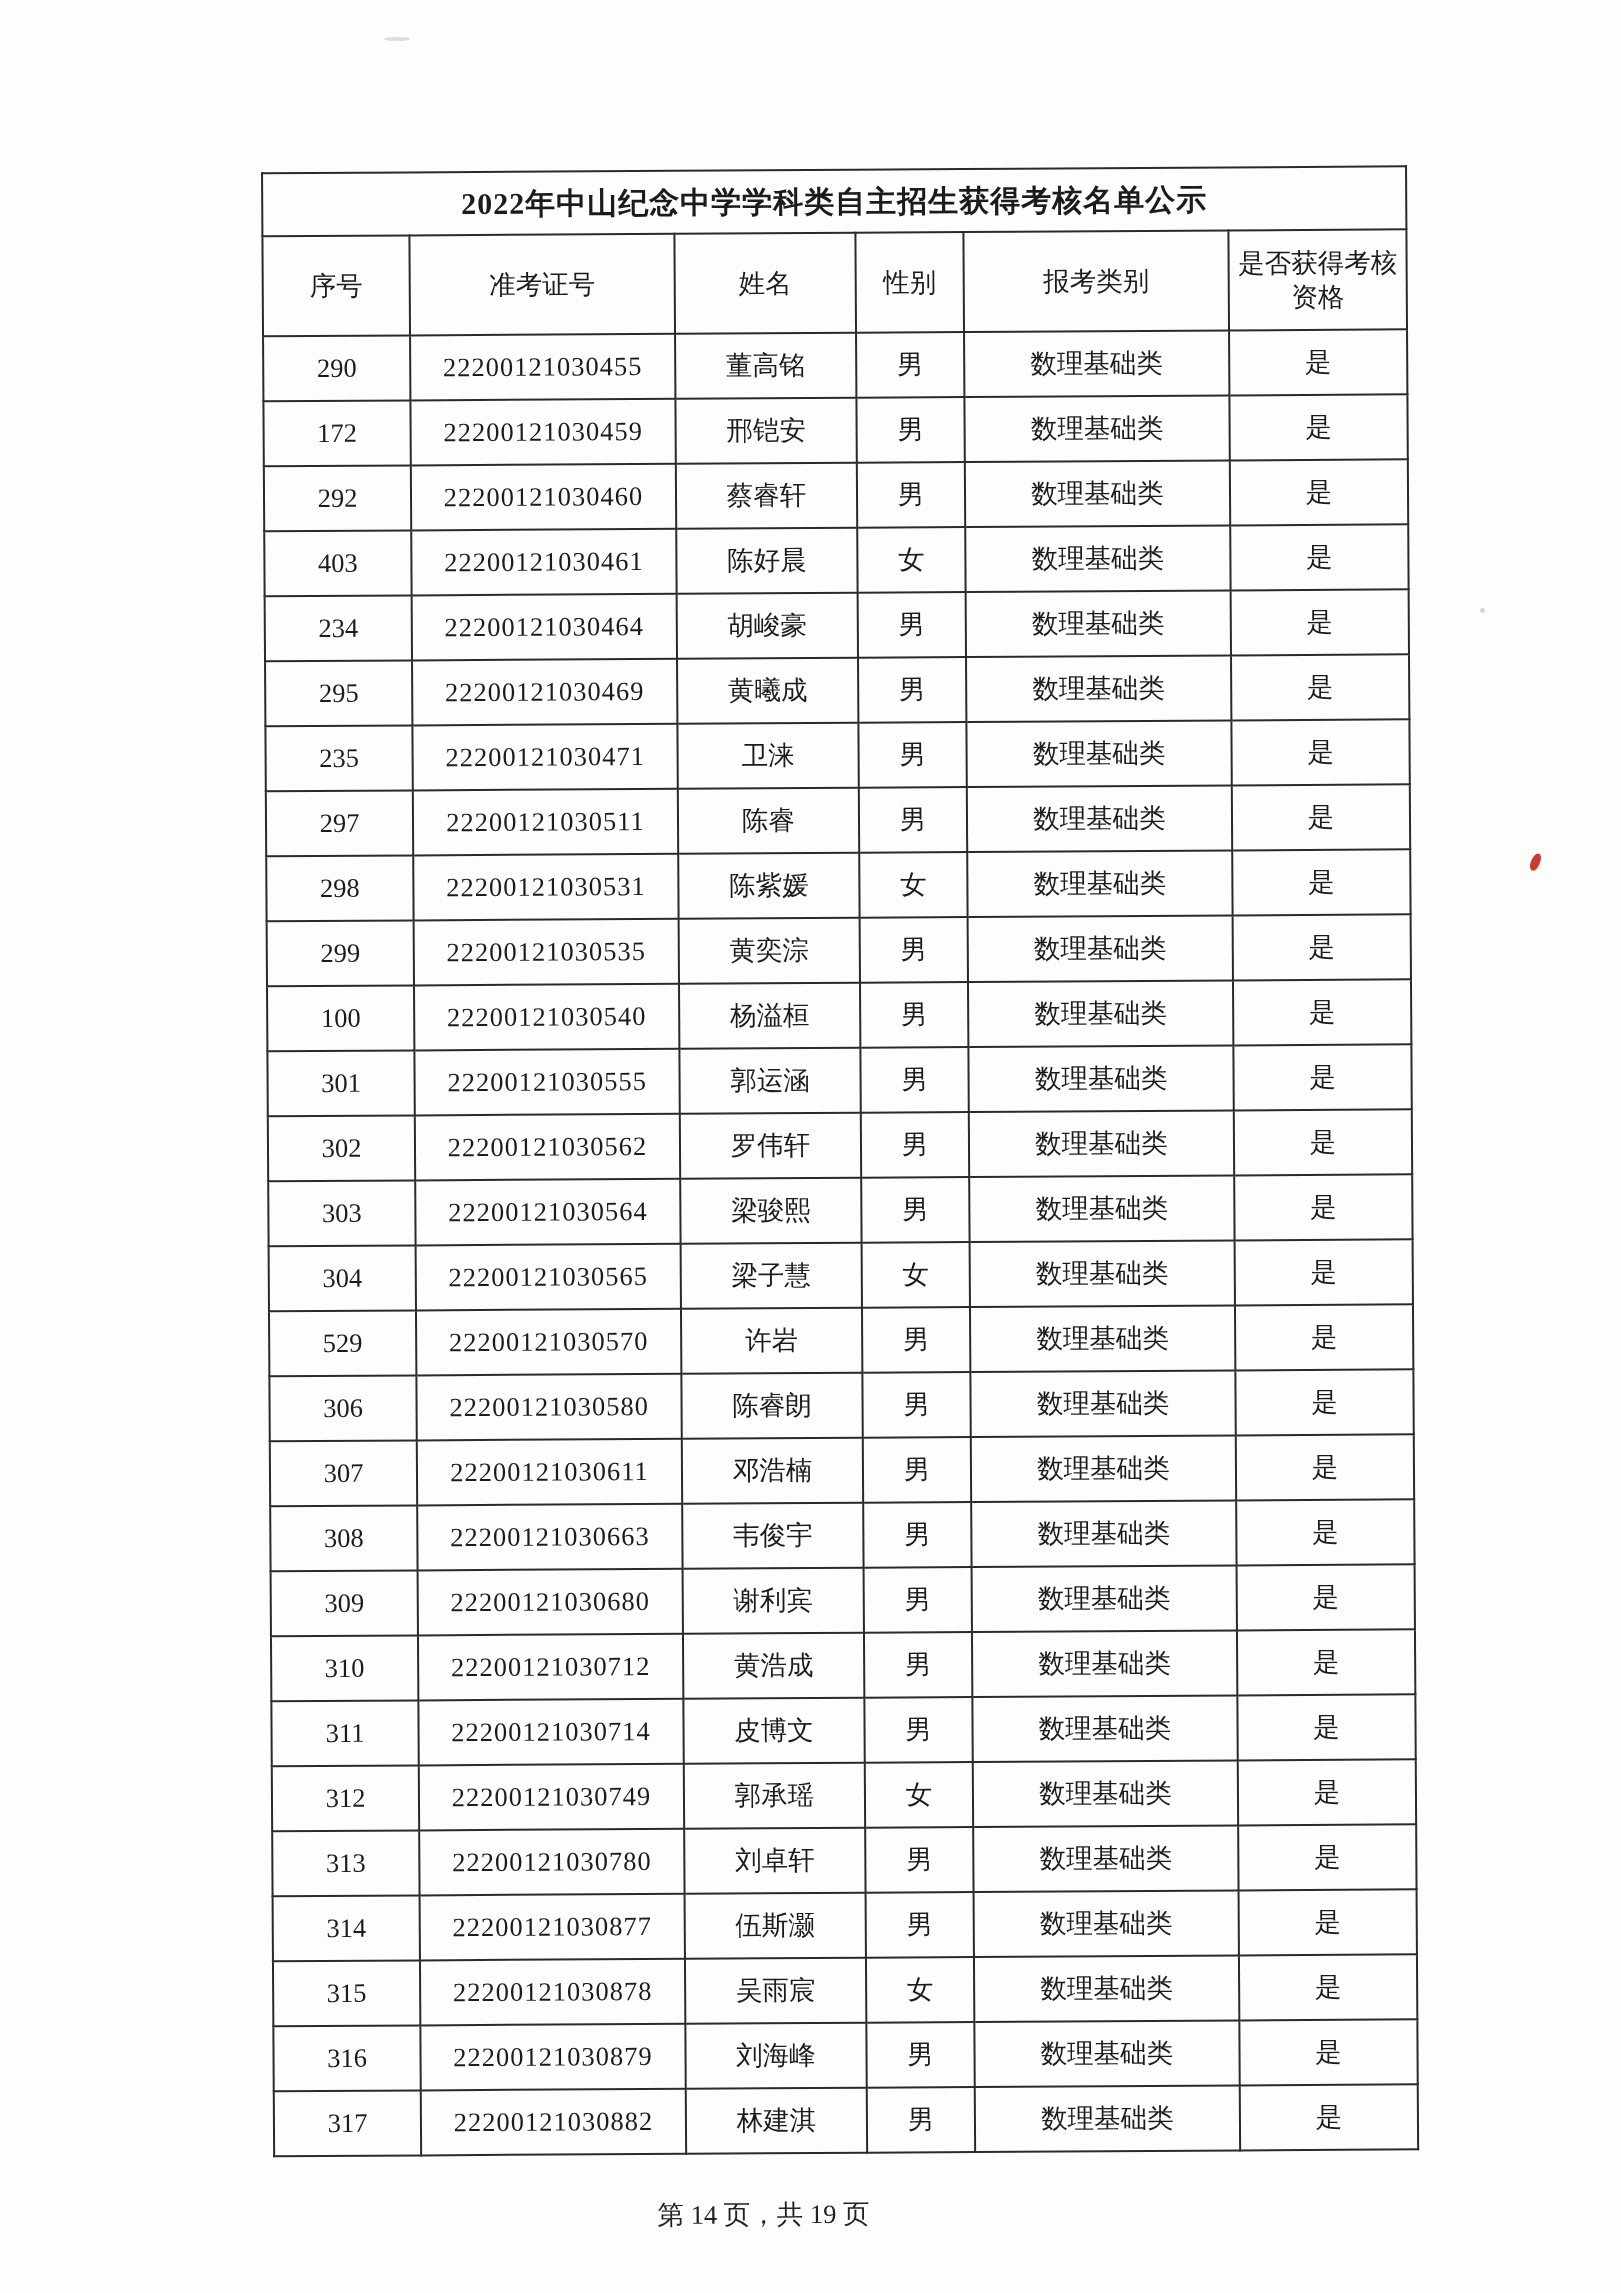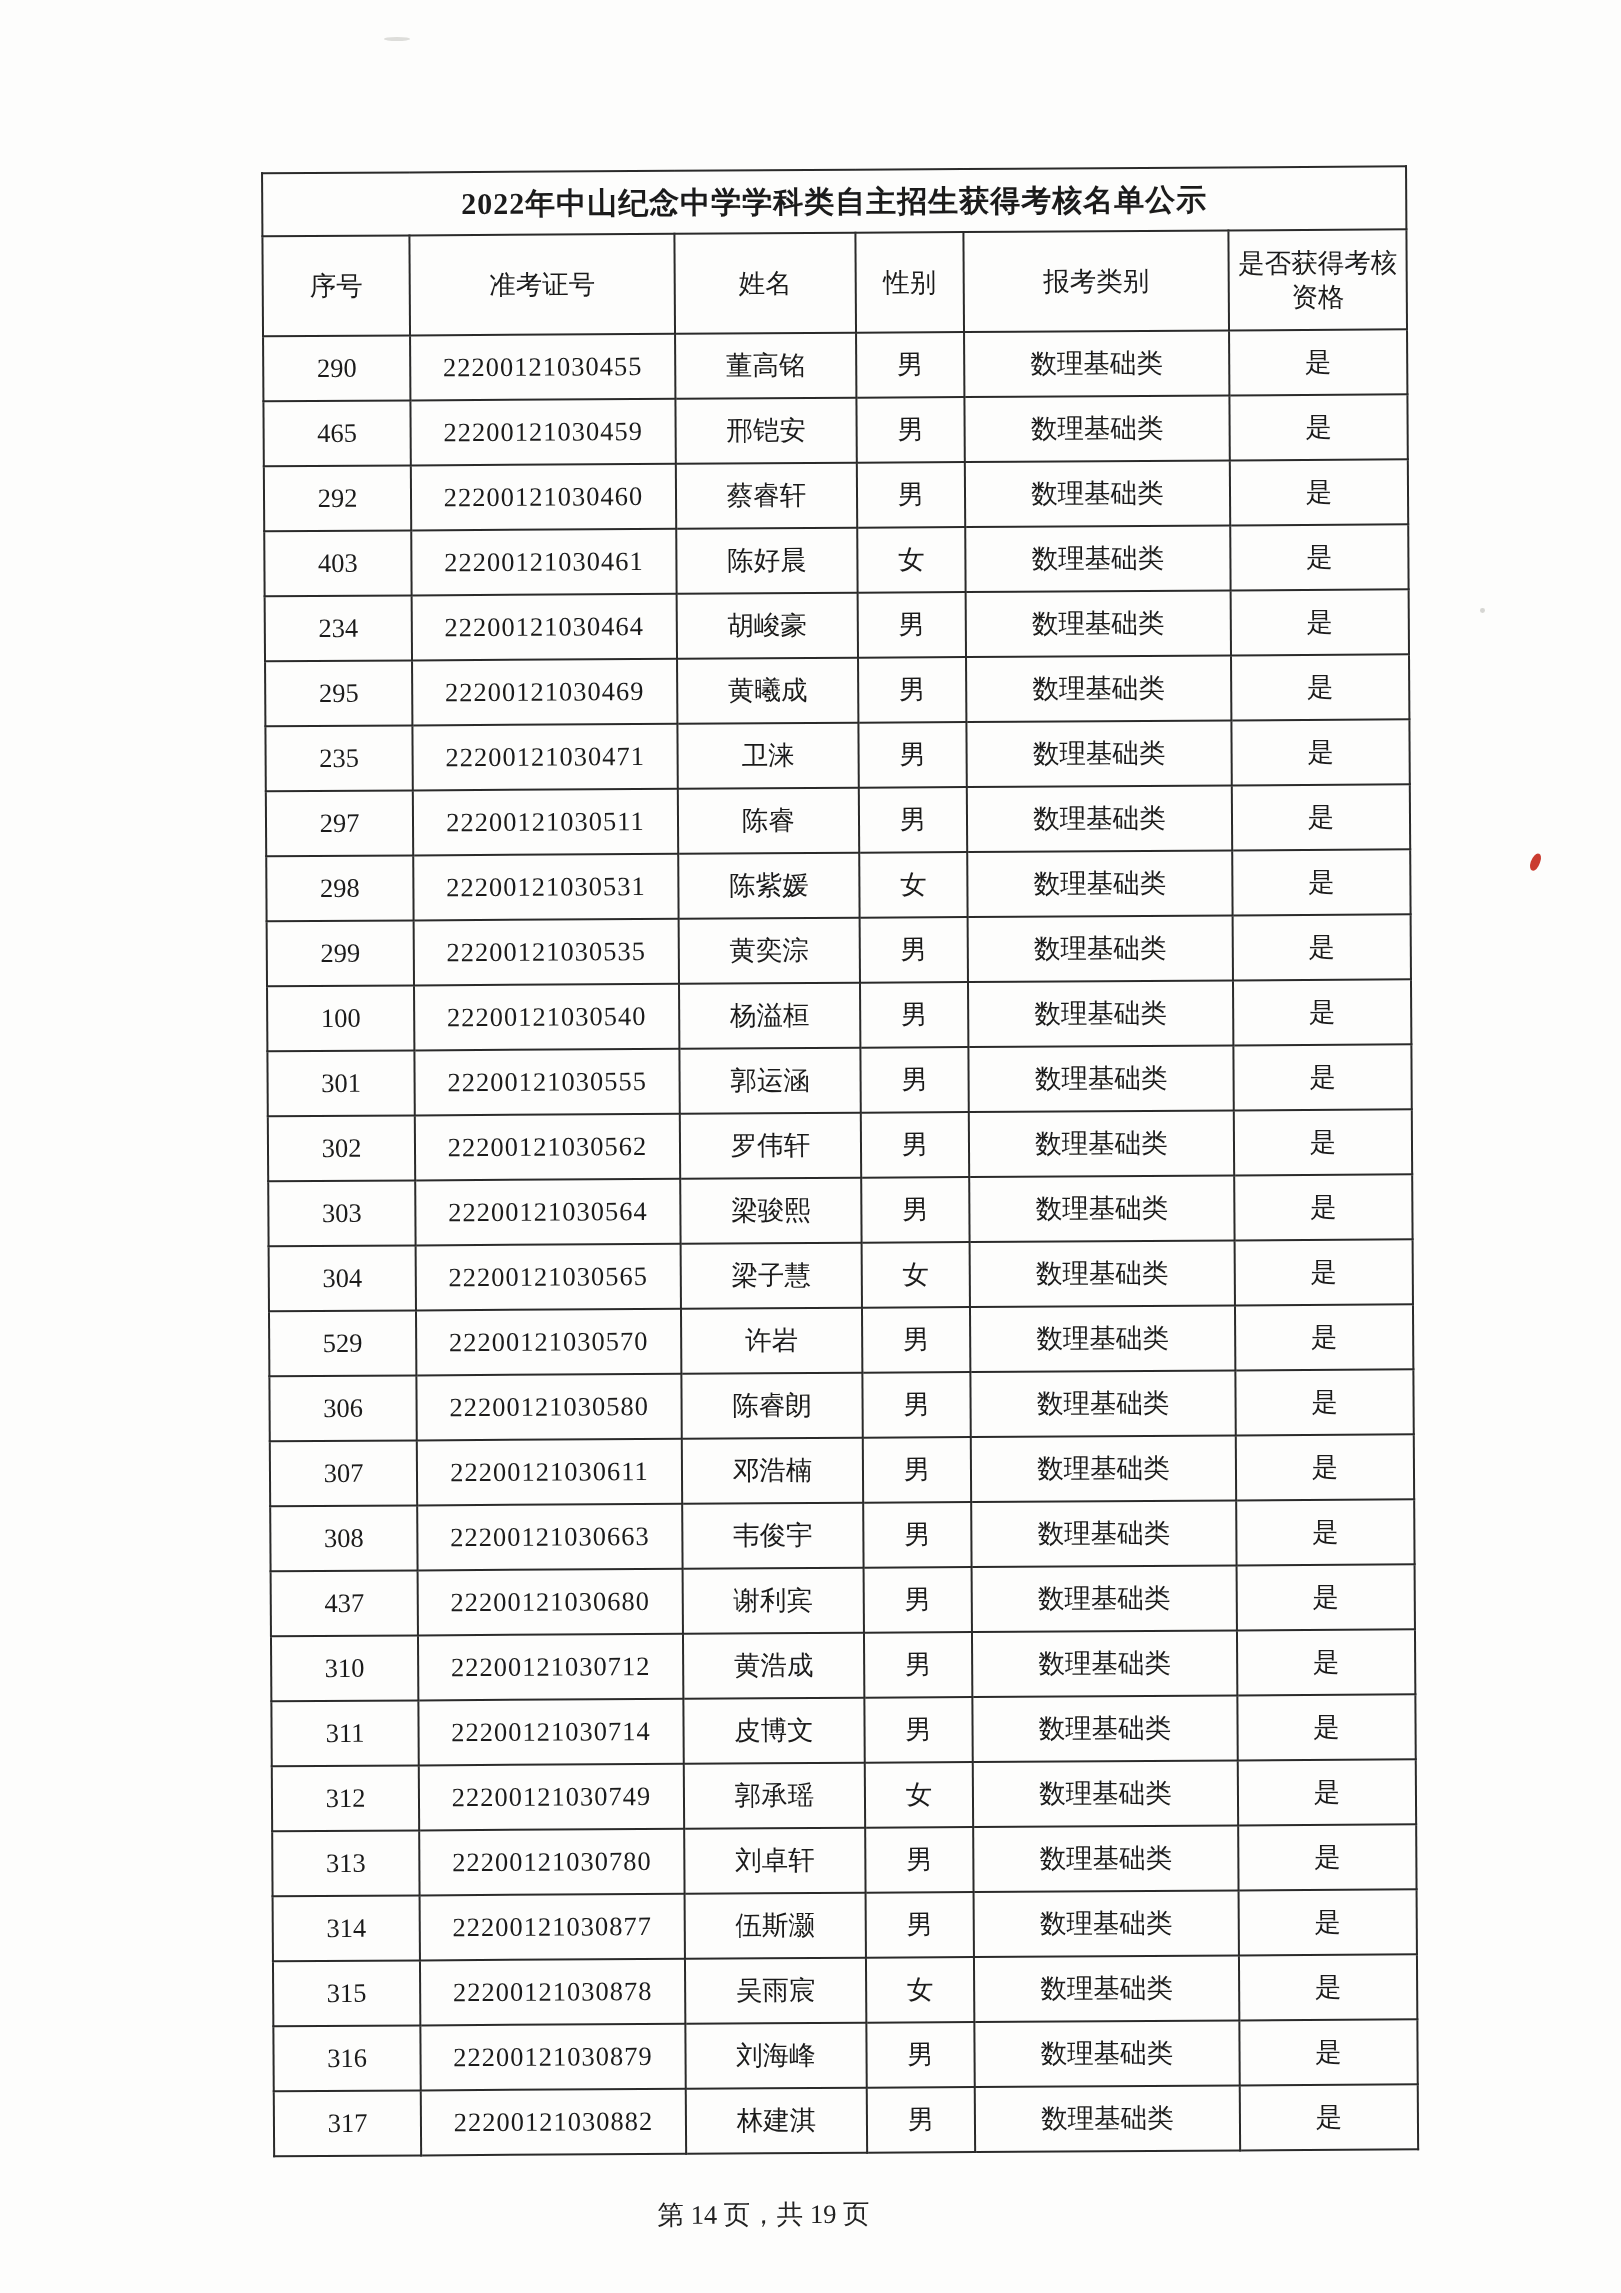--- a/index.html
+++ b/index.html
@@ -114,21 +114,21 @@
       <tr>
         <td class="col-index">290</td>
         <td class="col-ticket">22200121030455</td>
         <td class="col-name">董高铭</td>
         <td class="col-gender">男</td>
         <td class="col-category">数理基础类</td>
         <td class="col-qualified">是</td>
       </tr>
 
       <tr>
-        <td class="col-index">465</td>
+        <td class="col-index">172</td>
         <td class="col-ticket">22200121030459</td>
         <td class="col-name">邢铠安</td>
         <td class="col-gender">男</td>
         <td class="col-category">数理基础类</td>
         <td class="col-qualified">是</td>
       </tr>
 
       <tr>
         <td class="col-index">292</td>
         <td class="col-ticket">22200121030460</td>
@@ -276,21 +276,21 @@
       <tr>
         <td class="col-index">308</td>
         <td class="col-ticket">22200121030663</td>
         <td class="col-name">韦俊宇</td>
         <td class="col-gender">男</td>
         <td class="col-category">数理基础类</td>
         <td class="col-qualified">是</td>
       </tr>
 
       <tr>
-        <td class="col-index">437</td>
+        <td class="col-index">309</td>
         <td class="col-ticket">22200121030680</td>
         <td class="col-name">谢利宾</td>
         <td class="col-gender">男</td>
         <td class="col-category">数理基础类</td>
         <td class="col-qualified">是</td>
       </tr>
 
       <tr>
         <td class="col-index">310</td>
         <td class="col-ticket">22200121030712</td>

